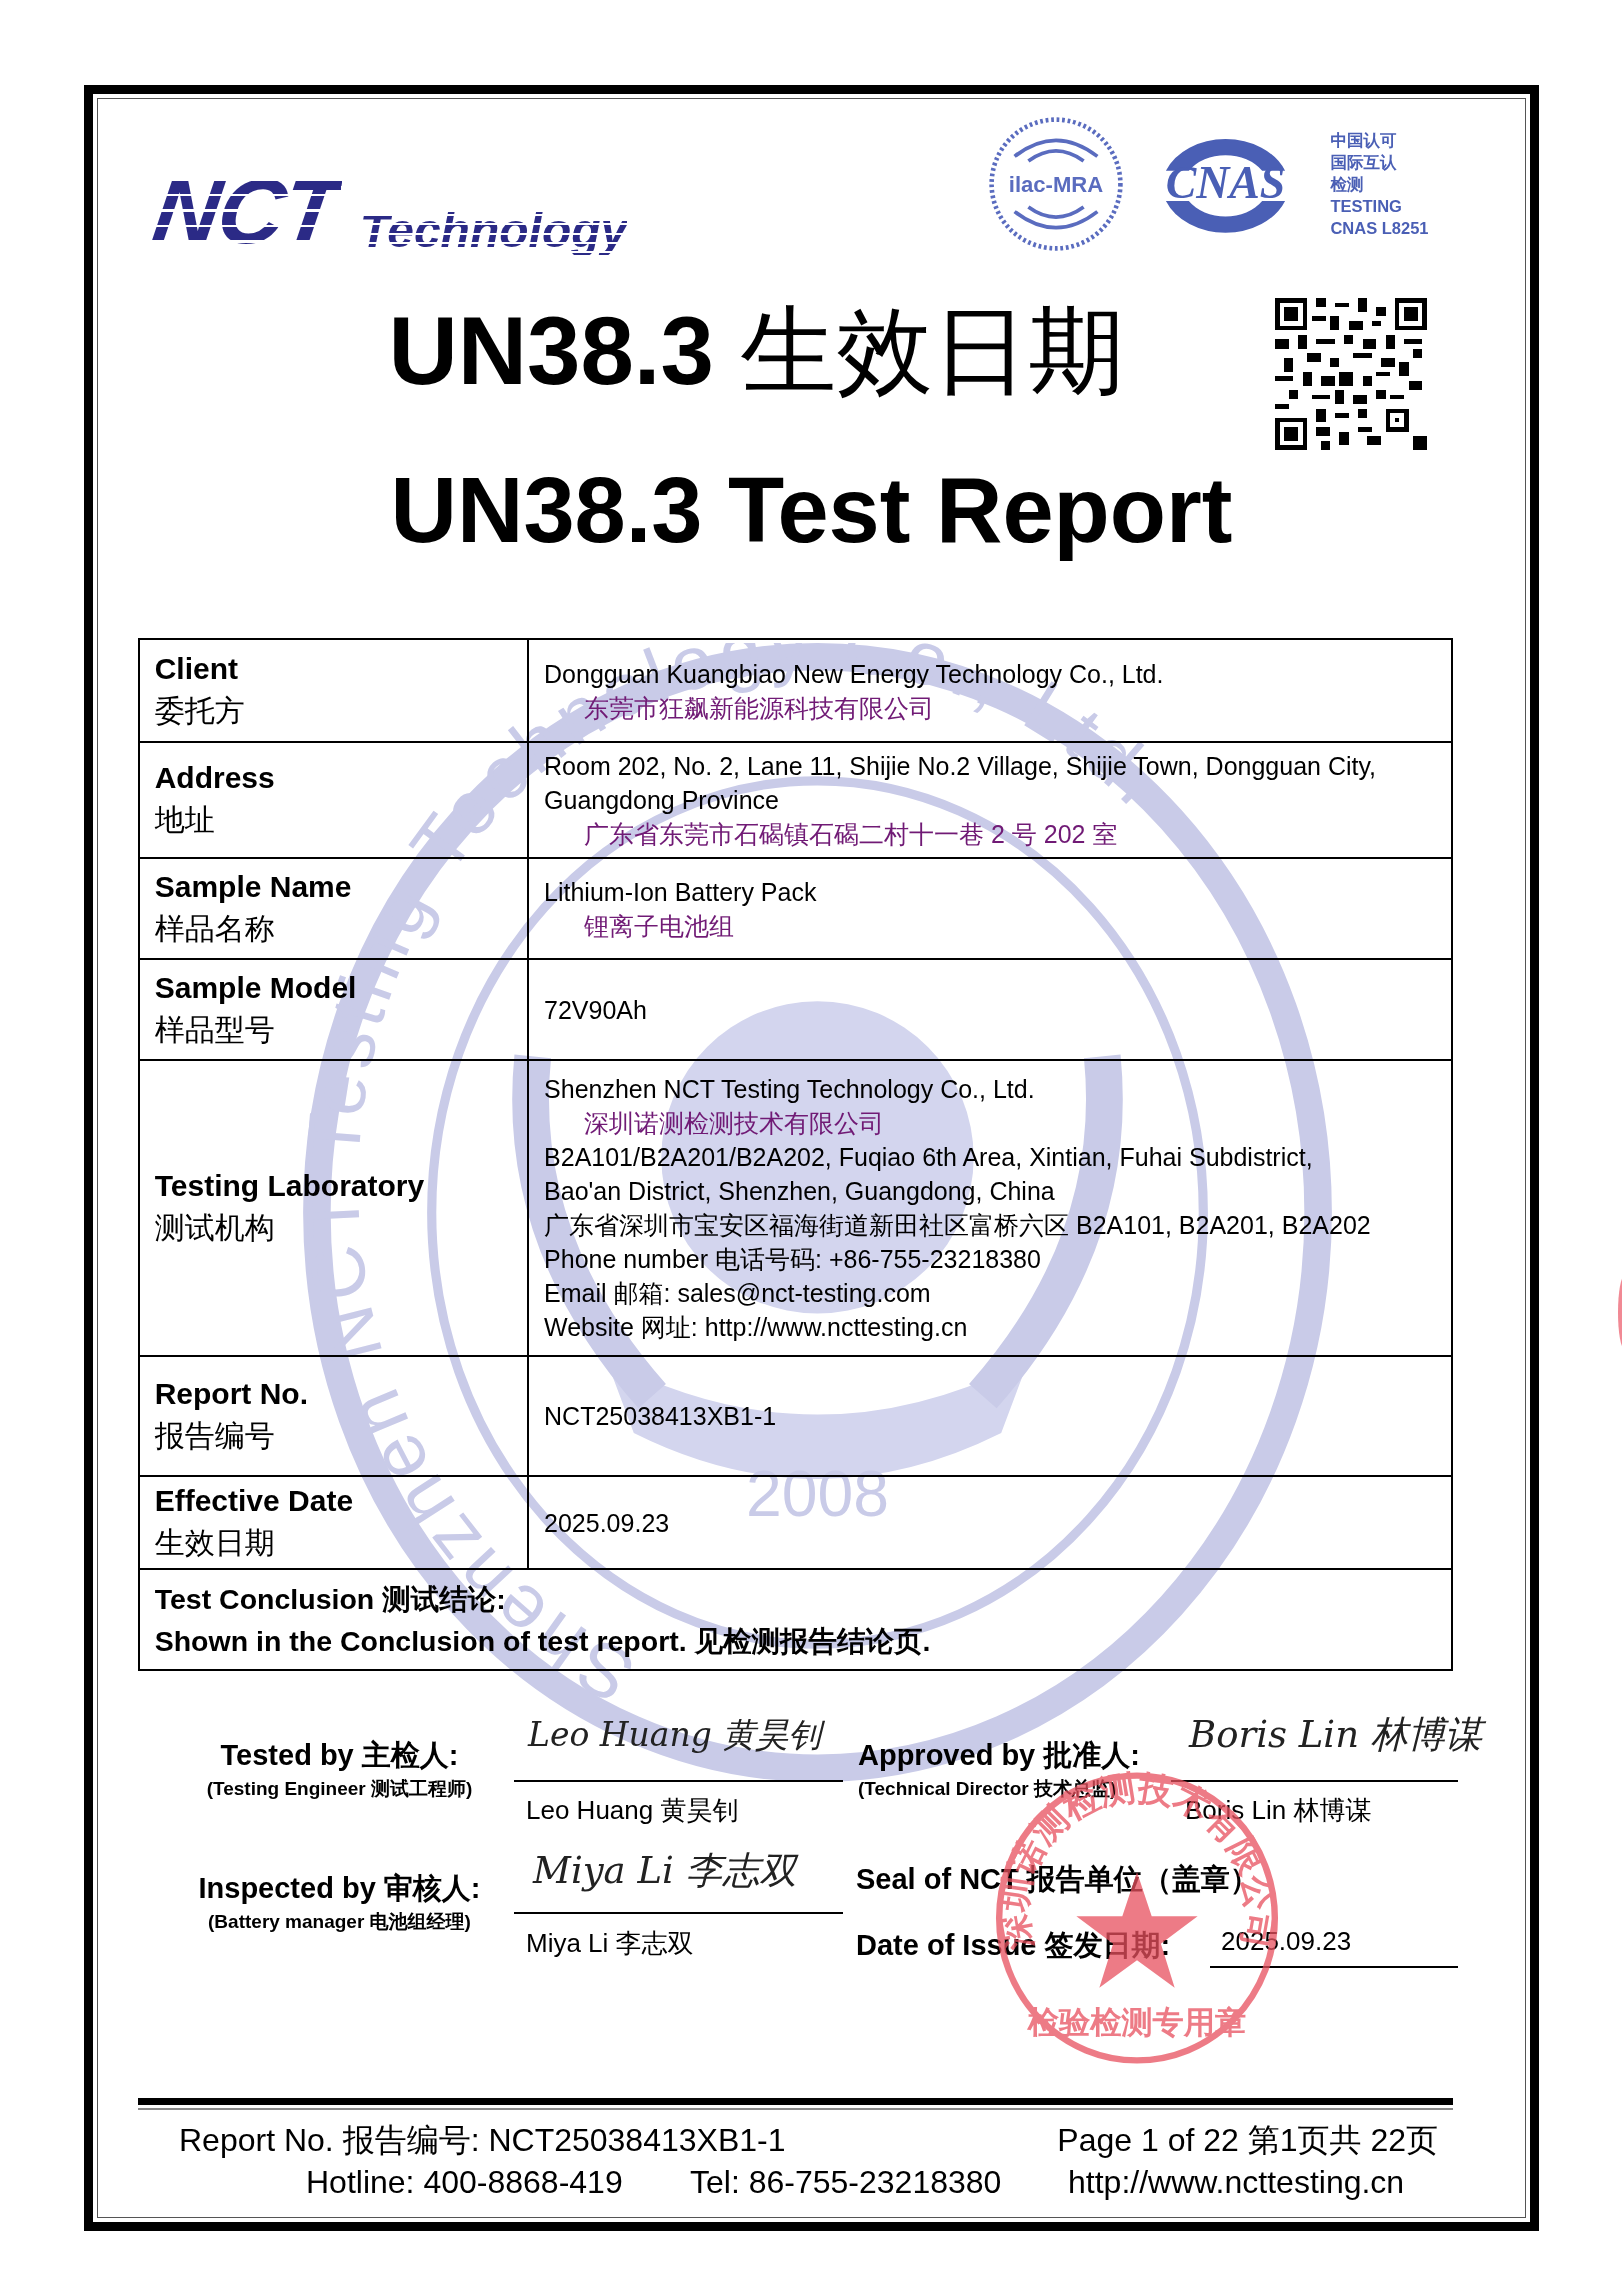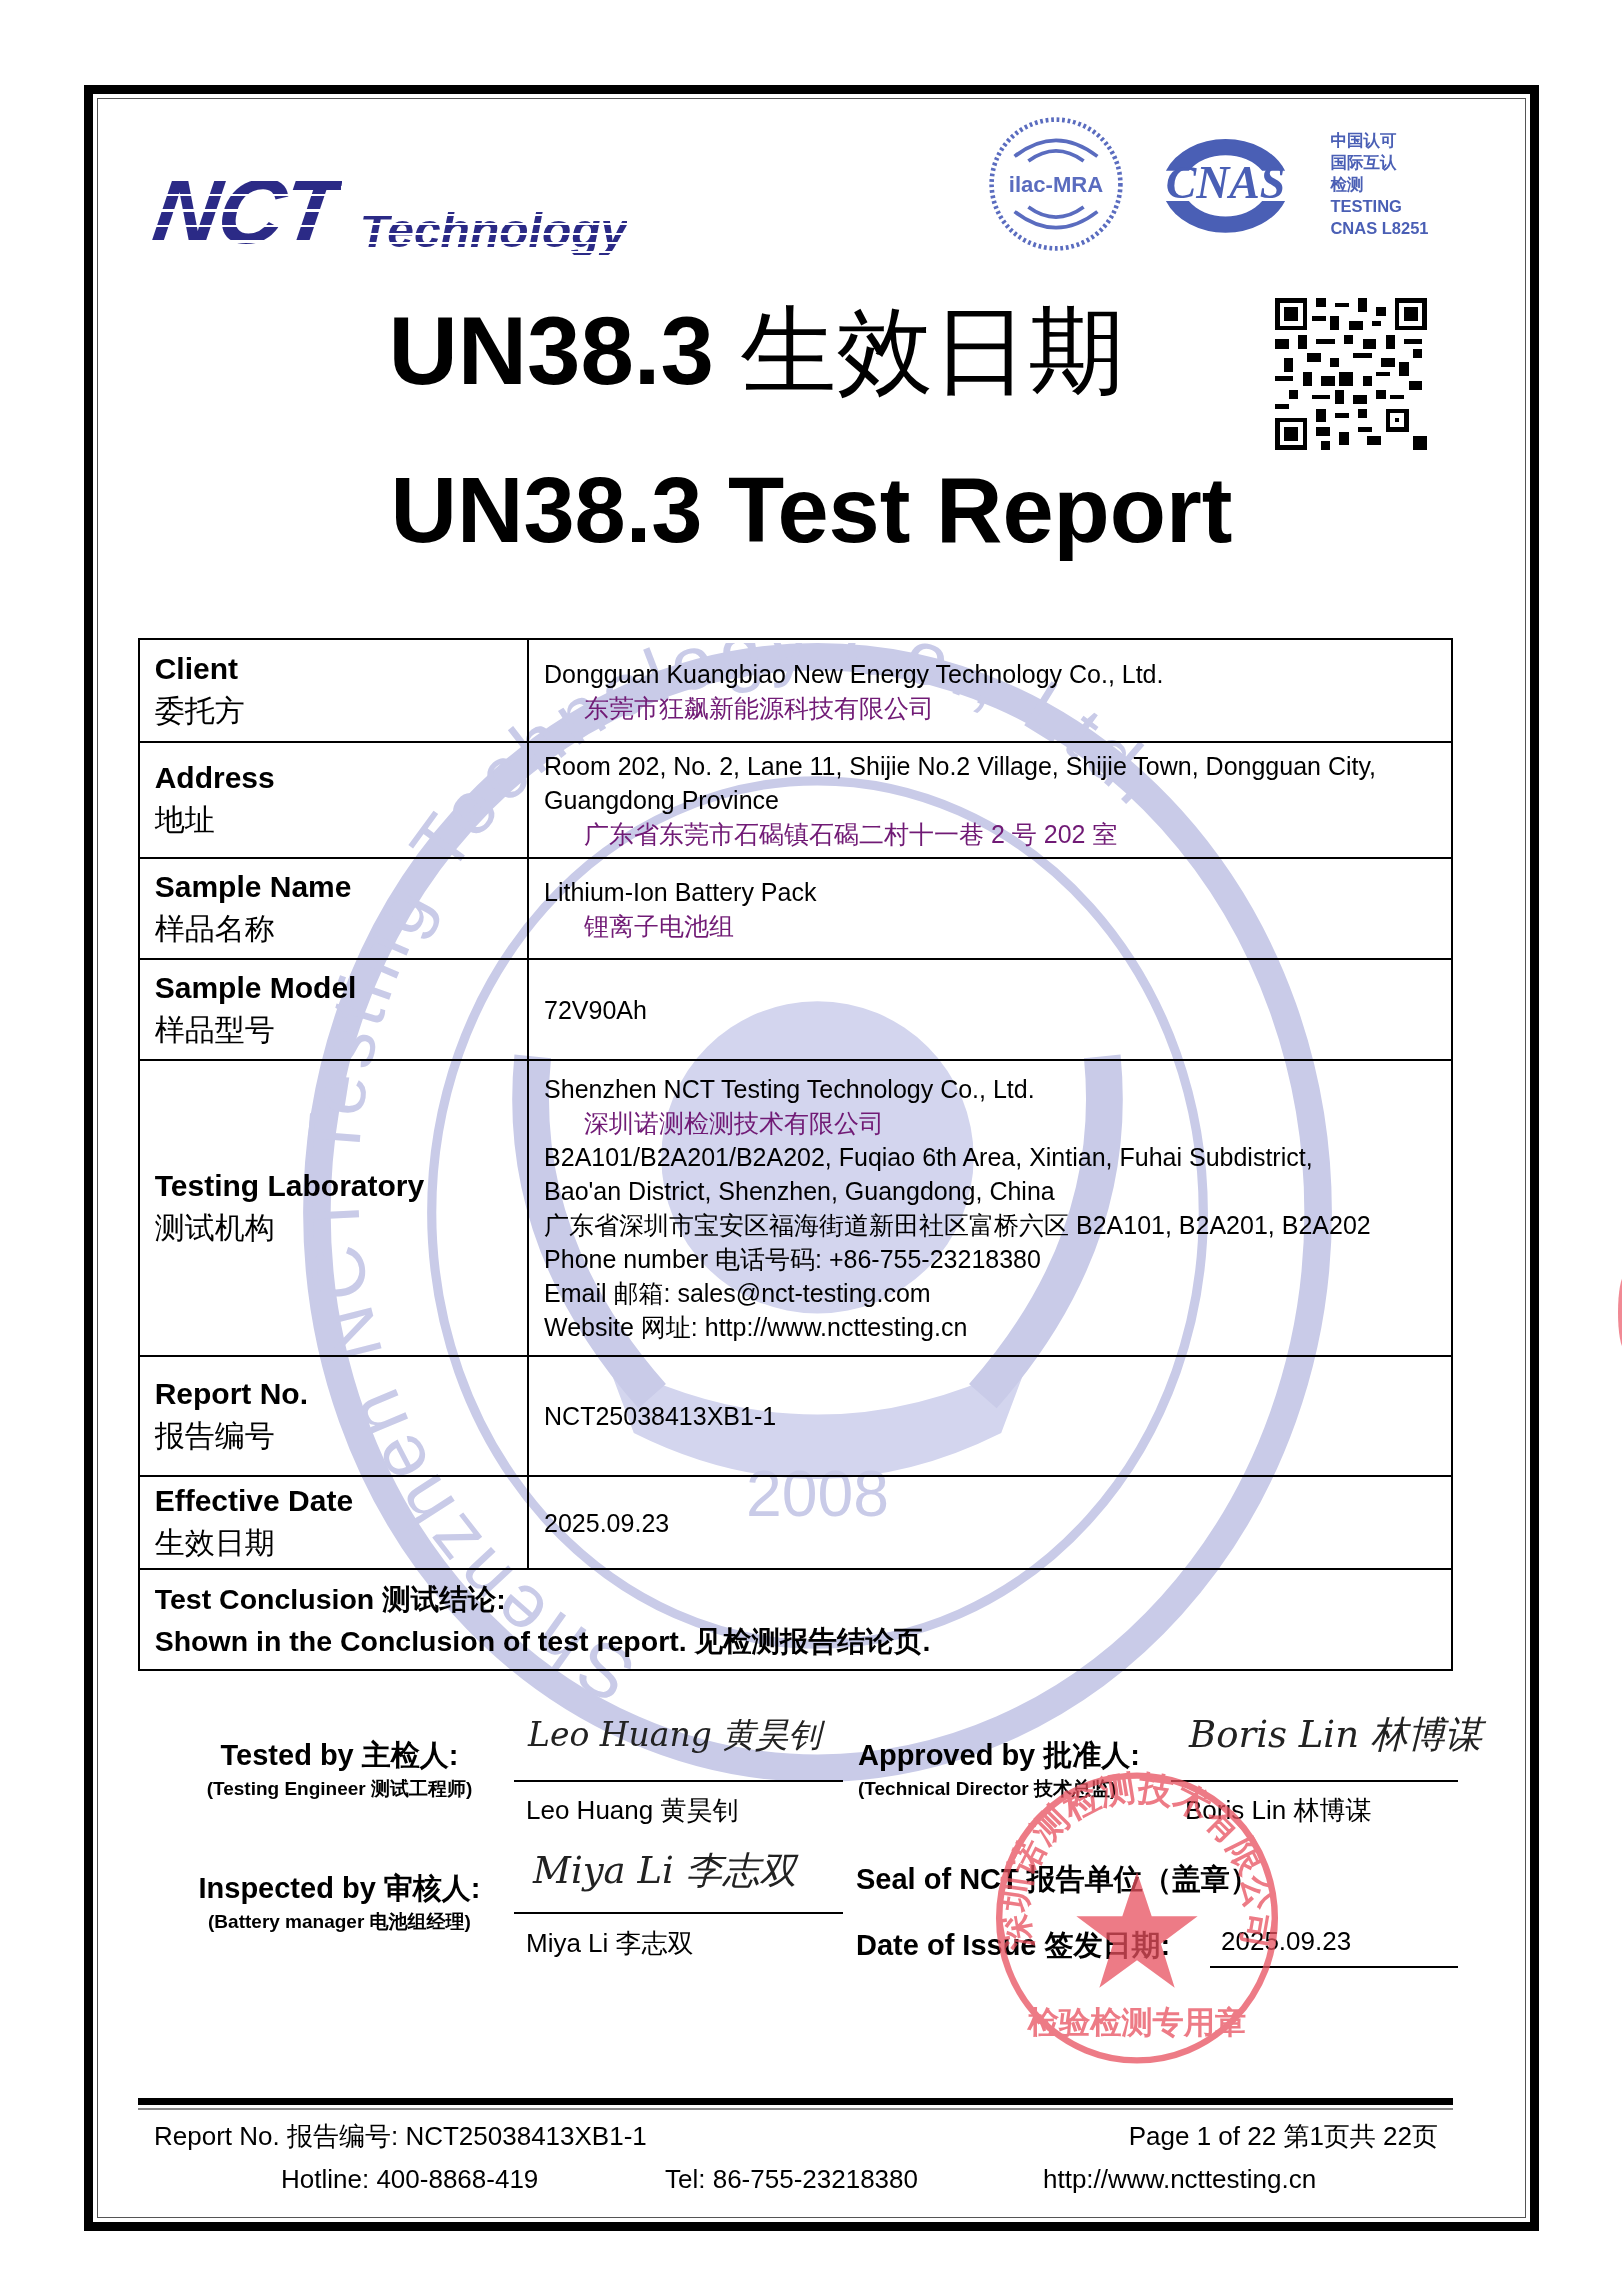--- a/index.html
+++ b/index.html
@@ -48,21 +48,21 @@
   .sig-block { position:absolute; z-index:3; }
   .sig-label-big { font-size:29px; font-weight:bold; }
   .sig-label-small { font-size:19px; font-weight:bold; }
   .sig-line { position:absolute; height:1.8px; background:#000; }
   .sig-name { position:absolute; font-size:26px; }
   .signature { position:absolute; font-family:"DejaVu Serif", serif; font-style:italic; color:#222; }
 
   .seal { position:absolute; left:990px; top:1771px; width:294px; height:294px; z-index:4; opacity:0.75; }
 
   .footer-rule { position:absolute; left:138px; width:1315px; }
-  .footer { position:absolute; z-index:2; font-size:26px; }
+  .footer { position:absolute; z-index:2; font-size:32px;margin-left:25px; }
 
   .edge-mark { position:absolute; left:1618px; top:1276px; width:13px; height:73px; background:#ee6b79;
                border-radius:50%; opacity:0.8; }
 </style>
 </head>
 <body>
 
 <div class="page-frame"></div>
 
 <svg class="watermark" viewBox="0 0 1120 1240">

